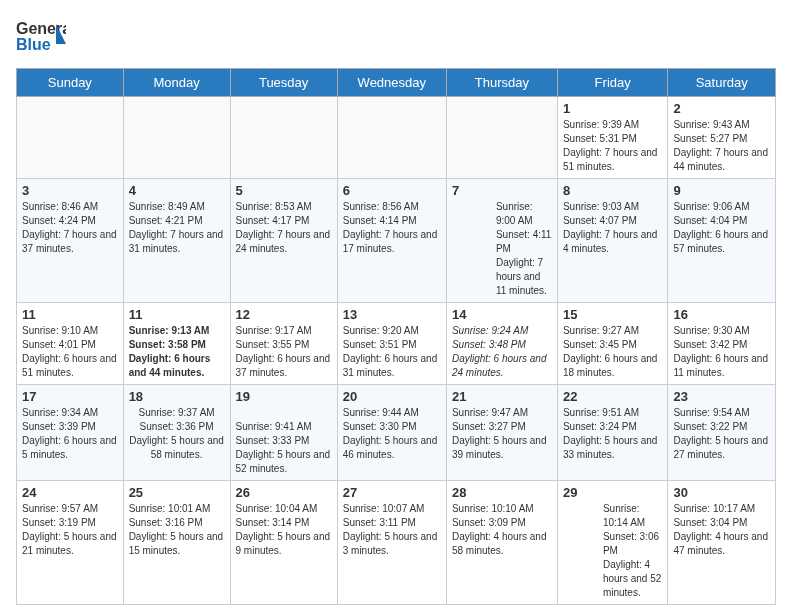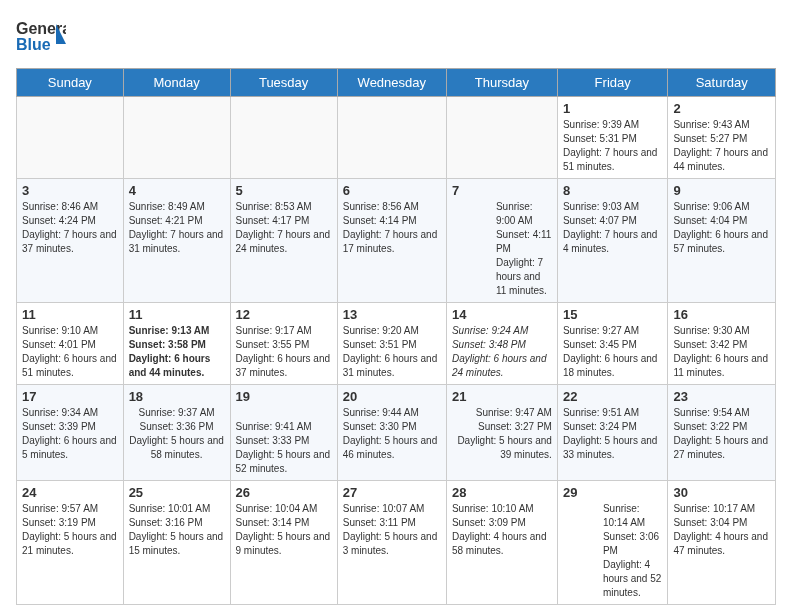--- a/index.html
+++ b/index.html
@@ -238,21 +238,21 @@
 Daylight: 5 hours and 52 minutes.</div>
         </td>
         <td>
           <span class="day-number">20</span>
           <div class="day-info" style="white-space: pre-line;">Sunrise: 9:44 AM
 Sunset: 3:30 PM
 Daylight: 5 hours and 46 minutes.</div>
         </td>
         <td>
           <span class="day-number">21</span>
-          <div class="day-info" style="white-space: pre-line; text-align: right;">Sunrise: 9:47 AM
+          <div class="day-info" style="white-space: pre-line;">Sunrise: 9:47 AM
 Sunset: 3:27 PM
 Daylight: 5 hours and 39 minutes.</div>
         </td>
         <td>
           <span class="day-number">22</span>
           <div class="day-info" style="white-space: pre-line;">Sunrise: 9:51 AM
 Sunset: 3:24 PM
 Daylight: 5 hours and 33 minutes.</div>
         </td>
         <td>

